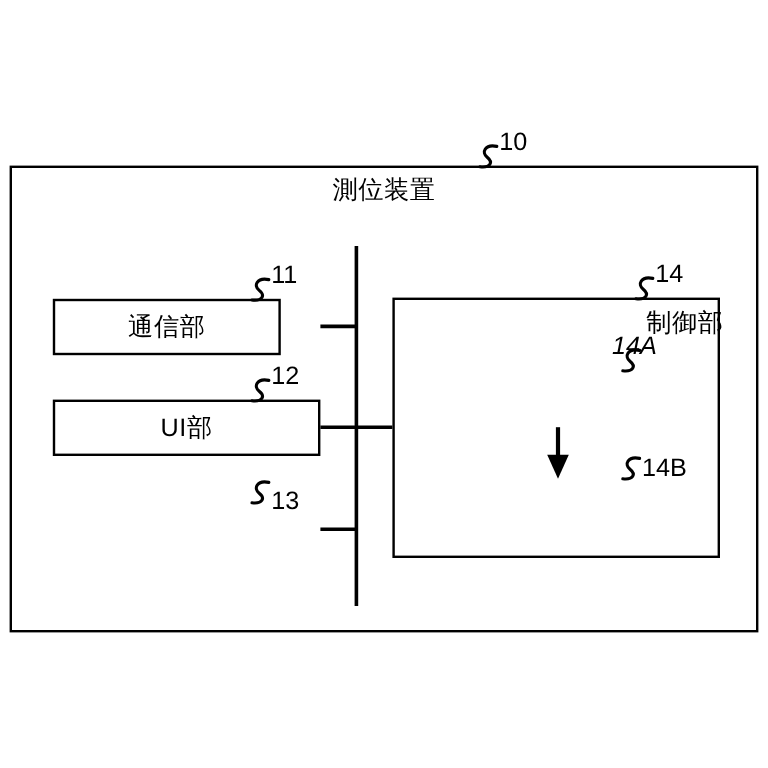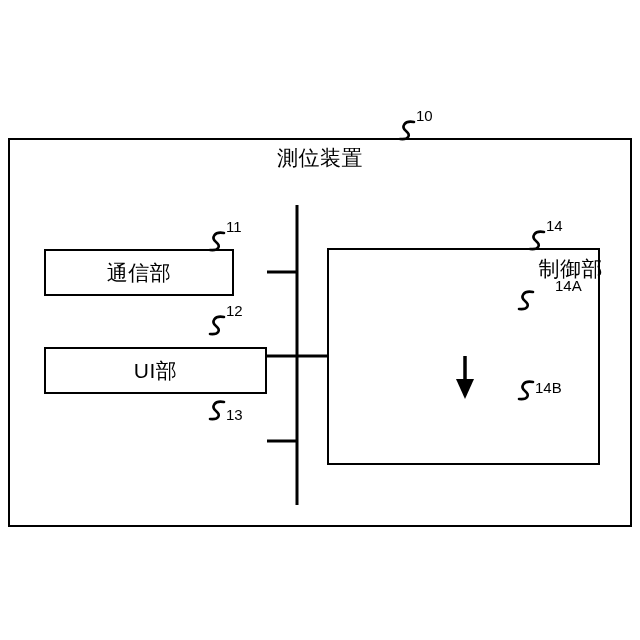--- a/index.html
+++ b/index.html
@@ -47,21 +47,21 @@
   }
   .title {
     position: absolute;
     font-size: 21px;
     letter-spacing: 0.5px;
     white-space: nowrap;
     text-align: center;
   }
   .ref {
     position: absolute;
-    font-size: 15px;
+    font-size: 21px;
     letter-spacing: 0px;
     white-space: nowrap;
     line-height: 1;
   }
 </style>
 </head>
 <body>
 
 <div id="canvas">
 
@@ -91,30 +91,30 @@
 
   <div class="title" style="left:8px; top:144px; width:624px;">測位装置</div>
 
   <div class="ref" style="left:416px; top:108px;">10</div>
 
   <div class="box" style="left:44px; top:249px; width:190px; height:47px;">
     <span class="box-label">通信部</span>
   </div>
   <div class="ref" style="left:226px; top:219px;">11</div>
 
-  <div class="box" style="left:44px; top:333px; width:223px; height:47px;margin-top:14px;">
+  <div class="box" style="left:44px; top:333px; width:223px; height:47px;">
     <span class="box-label">UI部</span>
   </div>
   <div class="ref" style="left:226px; top:303px;">12</div>
 
   <div class="ref" style="left:226px; top:388px;margin-top:19px;">13</div>
 
   <div class="box ctrl-box" style="left:327px; top:248px; width:273px; height:217px;"></div>
 
   <div class="title" style="left:330px; top:255px; width:273px;text-align:right;">制御部</div>
 
   <div class="ref" style="left:546px; top:218px;">14</div>
 
-  <div class="ref" style="left:555px; top:278px;">14A</div>
+  <div class="ref" style="left:510px; top:278px;font-style:italic;">14A</div>
 
   <div class="ref" style="left:535px; top:380px;">14B</div>
 
 </div>
 
 </body></html>

